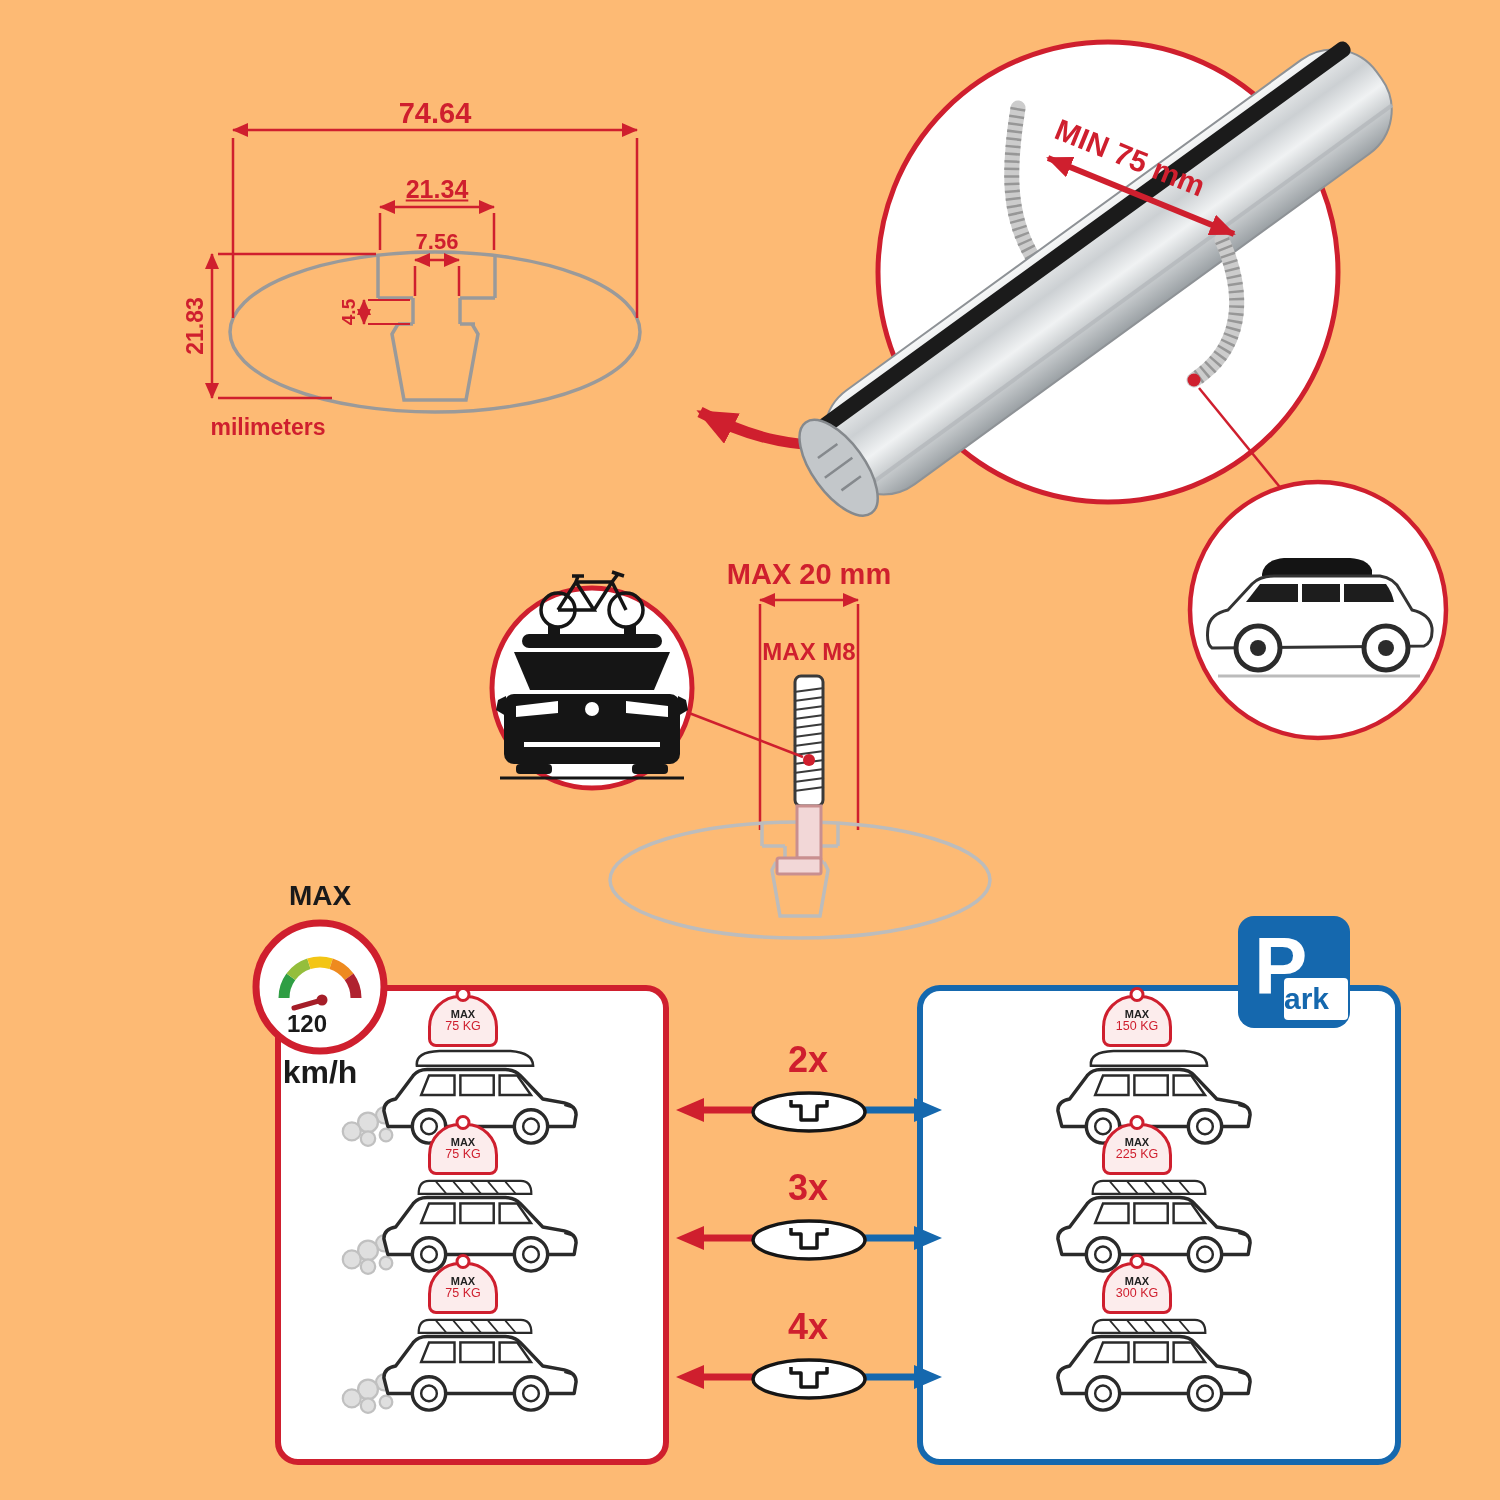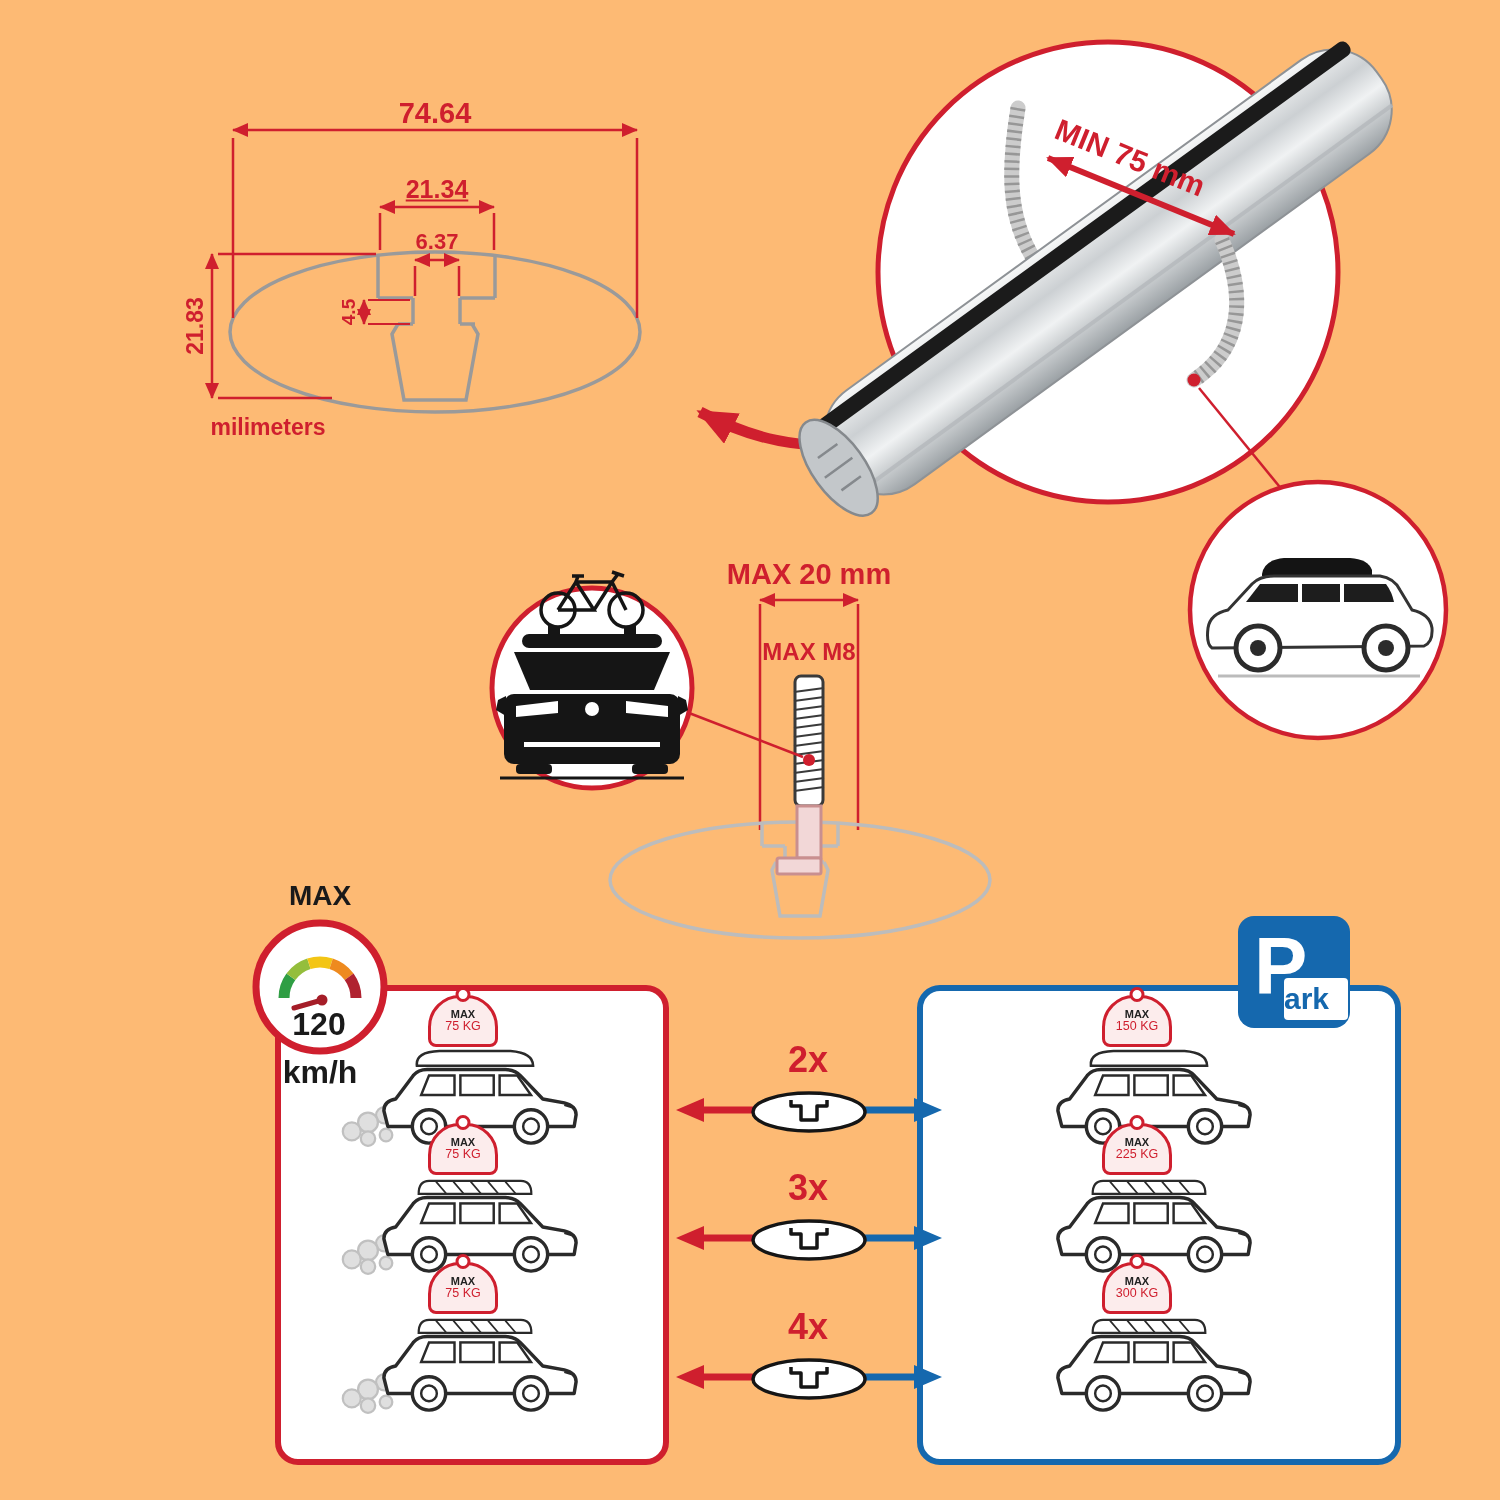--- a/index.html
+++ b/index.html
@@ -261,32 +261,32 @@
     <use href="#basket" x="1084" y="1173" width="130" height="26"></use>
   </g>
   <g>
     <use href="#suv" x="1046" y="1313" width="216" height="102"></use>
     <use href="#basket" x="1084" y="1312" width="130" height="26"></use>
   </g>
 </svg>
 
 <div class="lbl red" style="left:435px;top:113px;font-size:29px;">74.64</div>
 <div class="lbl red" style="left:437px;top:189px;font-size:25px;text-decoration:underline;">21.34</div>
-<div class="lbl red" style="left:437px;top:242px;font-size:22px;">6.37</div>
+<div class="lbl red" style="left:437px;top:242px;font-size:22px;">7.56</div>
 <div class="lbl red" style="left:349px;top:312px;font-size:19px;transform:translate(-50%,-50%) rotate(-90deg);">4.5</div>
 <div class="lbl red" style="left:195px;top:326px;font-size:23px;transform:translate(-50%,-50%) rotate(-90deg);">21.83</div>
 <div class="lbl red" style="left:268px;top:427px;font-size:23px;">milimeters</div>
 
 <div class="lbl red" style="left:1130px;top:158px;font-size:30px;transform:translate(-50%,-50%) rotate(22deg);">MIN 75 mm</div>
 
 <div class="lbl red" style="left:809px;top:574px;font-size:29px;">MAX 20 mm</div>
 <div class="lbl red" style="left:809px;top:652px;font-size:24px;">MAX M8</div>
 
 <div class="lbl" style="left:320px;top:896px;font-size:28px;">MAX</div>
-<div class="lbl" style="left:319px;top:1024px;font-size:32px;">120</div>
+<div class="lbl" style="left:307px;top:1024px;font-size:24px;">120</div>
 <div class="lbl" style="left:320px;top:1072px;font-size:32px;">km/h</div>
 
 <div class="park">
   <div class="p">P</div>
   <div class="chip">
     <span>ark</span>
   </div>
 </div>
 
 <div class="lbl red" style="left:808px;top:1060px;font-size:36px;">2x</div>

